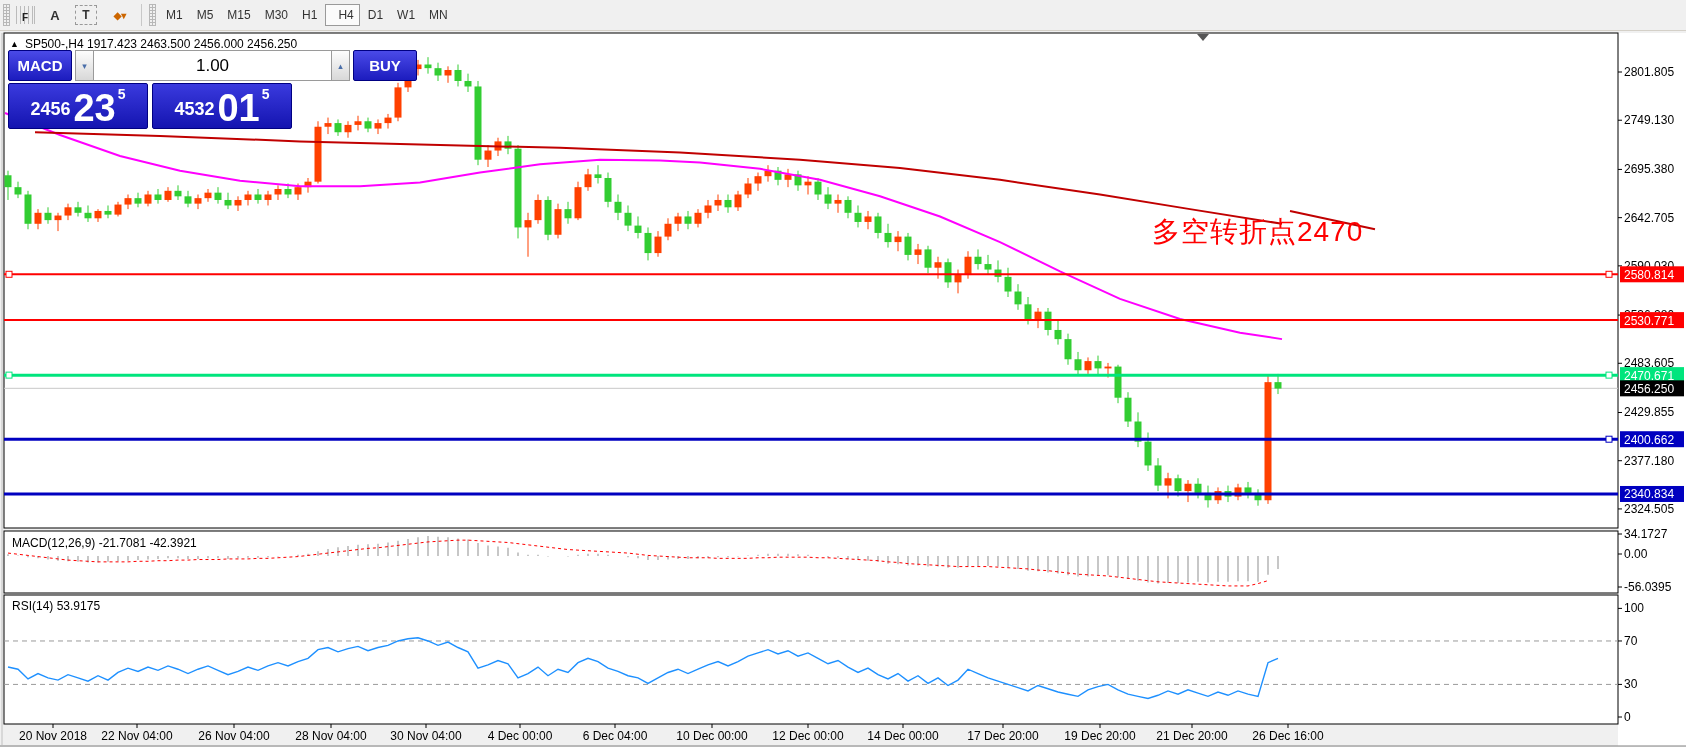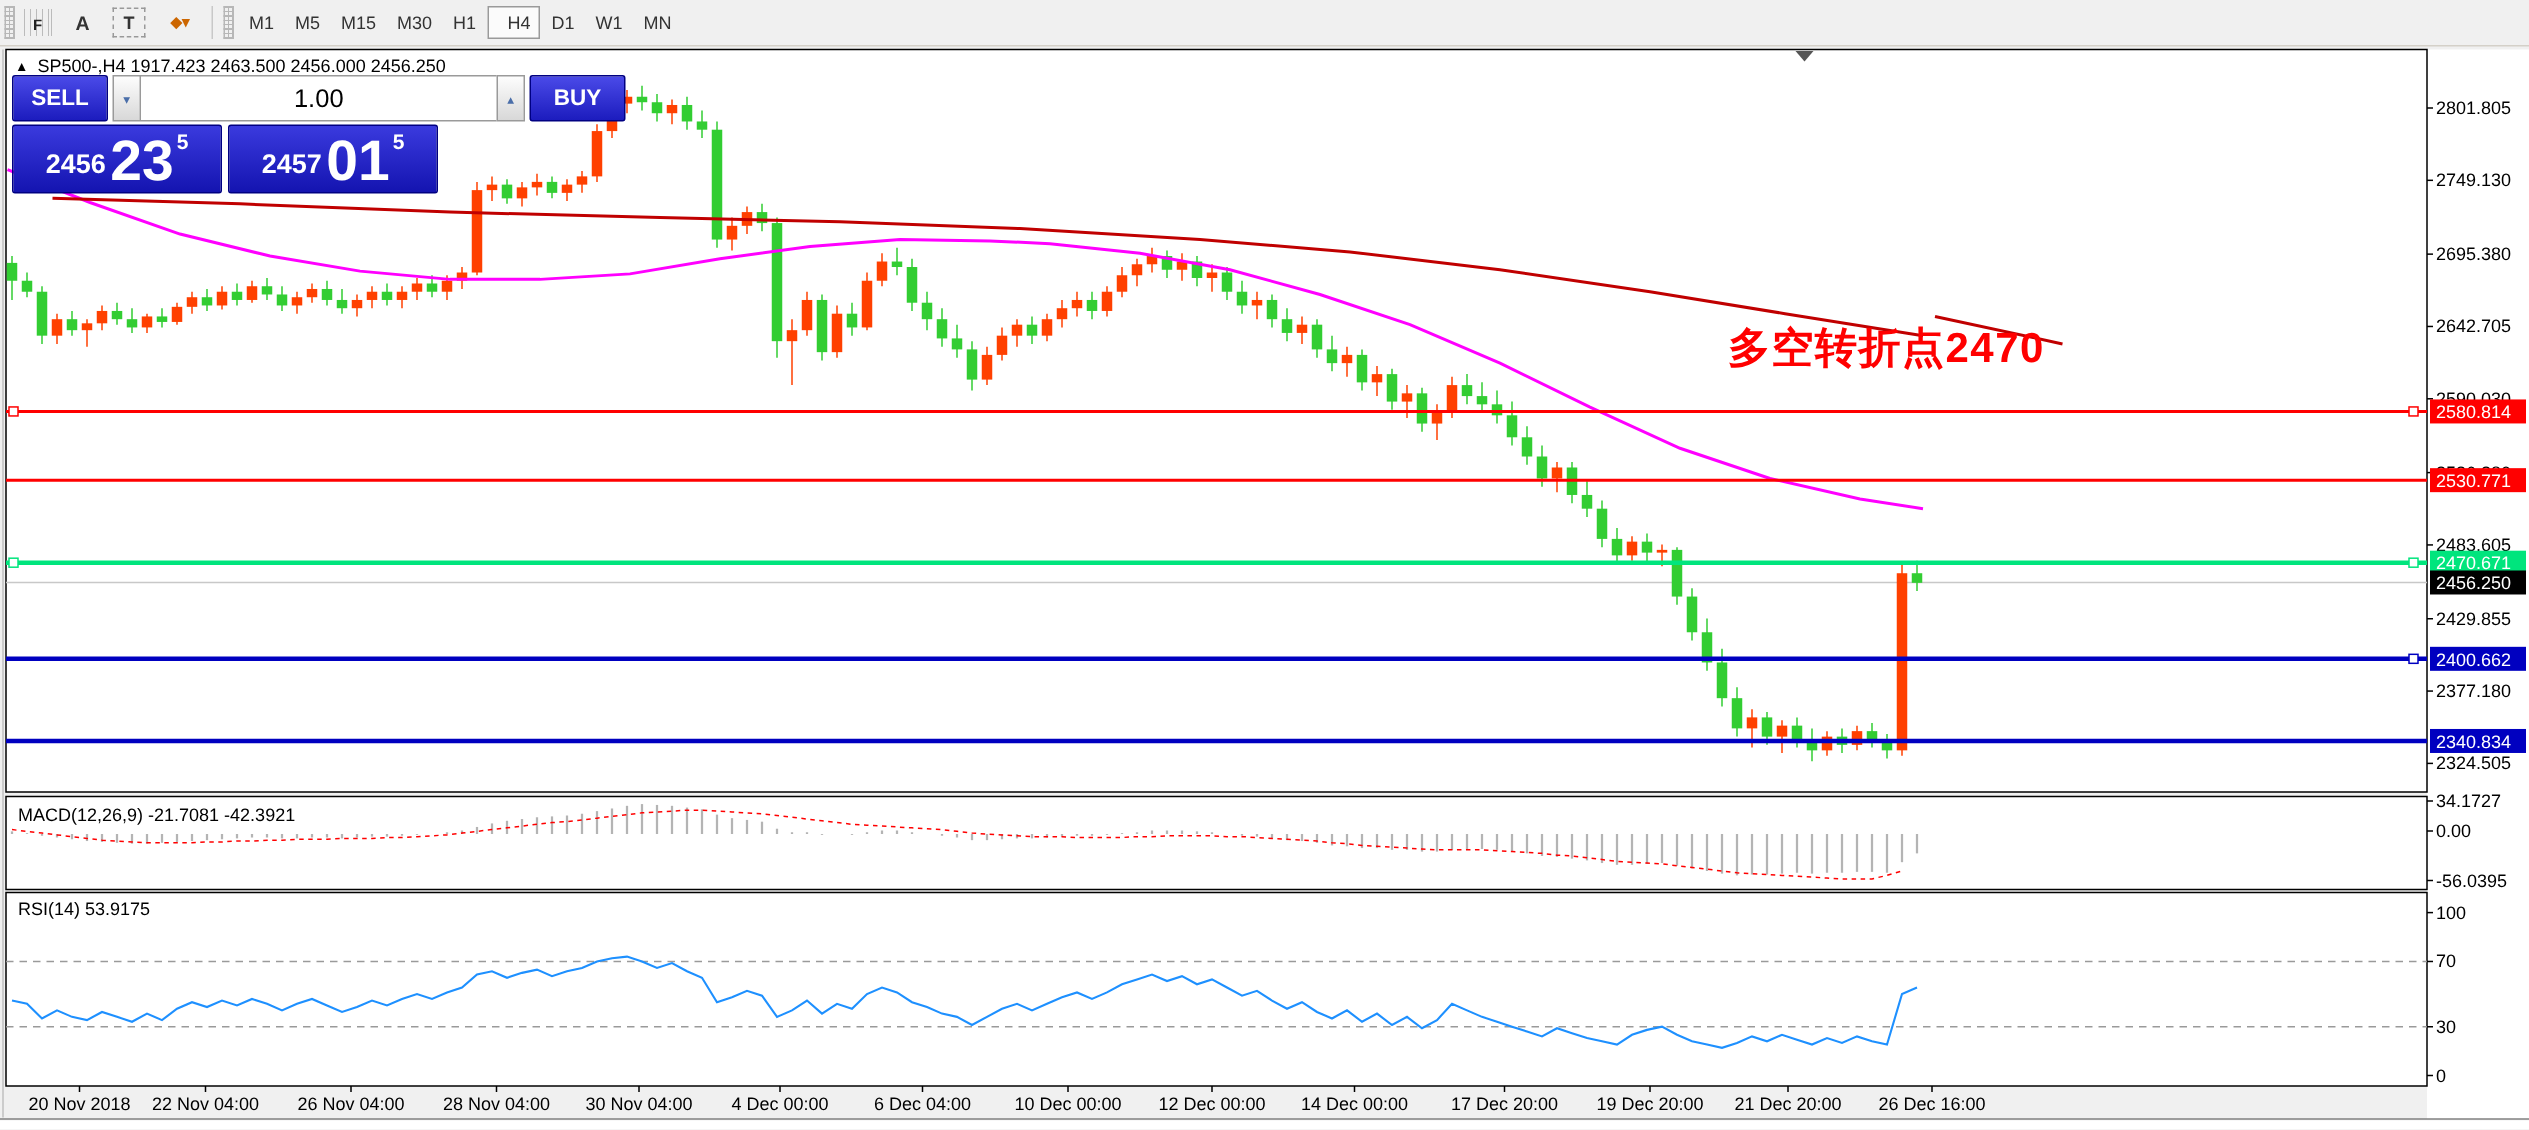--- a/index.html
+++ b/index.html
@@ -33,21 +33,21 @@
     color:#4a6ea9;font-size:9px;cursor:pointer;padding:0;}
   .tp-vol{flex:1;border:1px solid #9a9a9a;border-left:none;border-right:none;text-align:center;
     font-size:17px;padding:0 8px;color:#000;font-family:"Liberation Sans",sans-serif;}
   .tp-row2{display:flex;margin-top:2px;height:46px;gap:4px;}
   .tp-price{flex:1;background:linear-gradient(#3a3ade,#1414b0);border:1px solid #000082;border-radius:2px;
     color:#fff;display:flex;align-items:flex-end;justify-content:center;padding-bottom:2px;cursor:pointer;}
   .tp-small{font-size:18px;font-weight:bold;margin:0 3px 6px 0;}
   .tp-big{font-size:38px;font-weight:bold;line-height:36px;}
   .tp-sup{font-size:14px;font-weight:bold;margin:2px 0 0 2px;align-self:flex-start;}
   
-  .annotation{position:absolute;left:1152px;top:213px;z-index:22;color:#ff0000;font-weight:bold;
+  .annotation{position:absolute;left:1152px;top:213px;z-index:22;color:#ff0000;font-weight:normal;
     font-size:28px;letter-spacing:1px;white-space:nowrap;cursor:move;}
   svg{position:absolute;left:0;top:0;z-index:5;}
   svg text{font-family:"Liberation Sans","DejaVu Sans",sans-serif;}
 </style>
 </head>
 <body>
 
 <div class="app">
 
   <div class="toolbar">
@@ -587,36 +587,36 @@
       <line x1="2" y1="33" x2="2" y2="745" stroke="#c0c0c0"></line>
     </svg>
 
   <div class="symbol-info">
     <span class="collapse-tri">▲</span>
     <span>SP500-,H4  1917.423 2463.500 2456.000 2456.250</span>
   </div>
 
   <div class="trade-panel">
     <div class="tp-row1">
-      <button class="tp-btn">SELL</button>
+      <button class="tp-btn">MACD</button>
       <div class="tp-spin">
         <button class="sbtn">▾</button>
         <input class="tp-vol" value="1.00" style="">
         <button class="sbtn">▴</button>
       </div>
       <button class="tp-btn">BUY</button>
     </div>
     <div class="tp-row2">
       <div class="tp-price">
         <span class="tp-small">2456</span>
         <span class="tp-big">23</span>
         <span class="tp-sup">5</span>
       </div>
       <div class="tp-price">
-        <span class="tp-small">2457</span>
+        <span class="tp-small">4532</span>
         <span class="tp-big">01</span>
         <span class="tp-sup">5</span>
       </div>
     </div>
   </div>
 
   <div class="annotation">多空转折点2470</div>
 
 </div>
 

